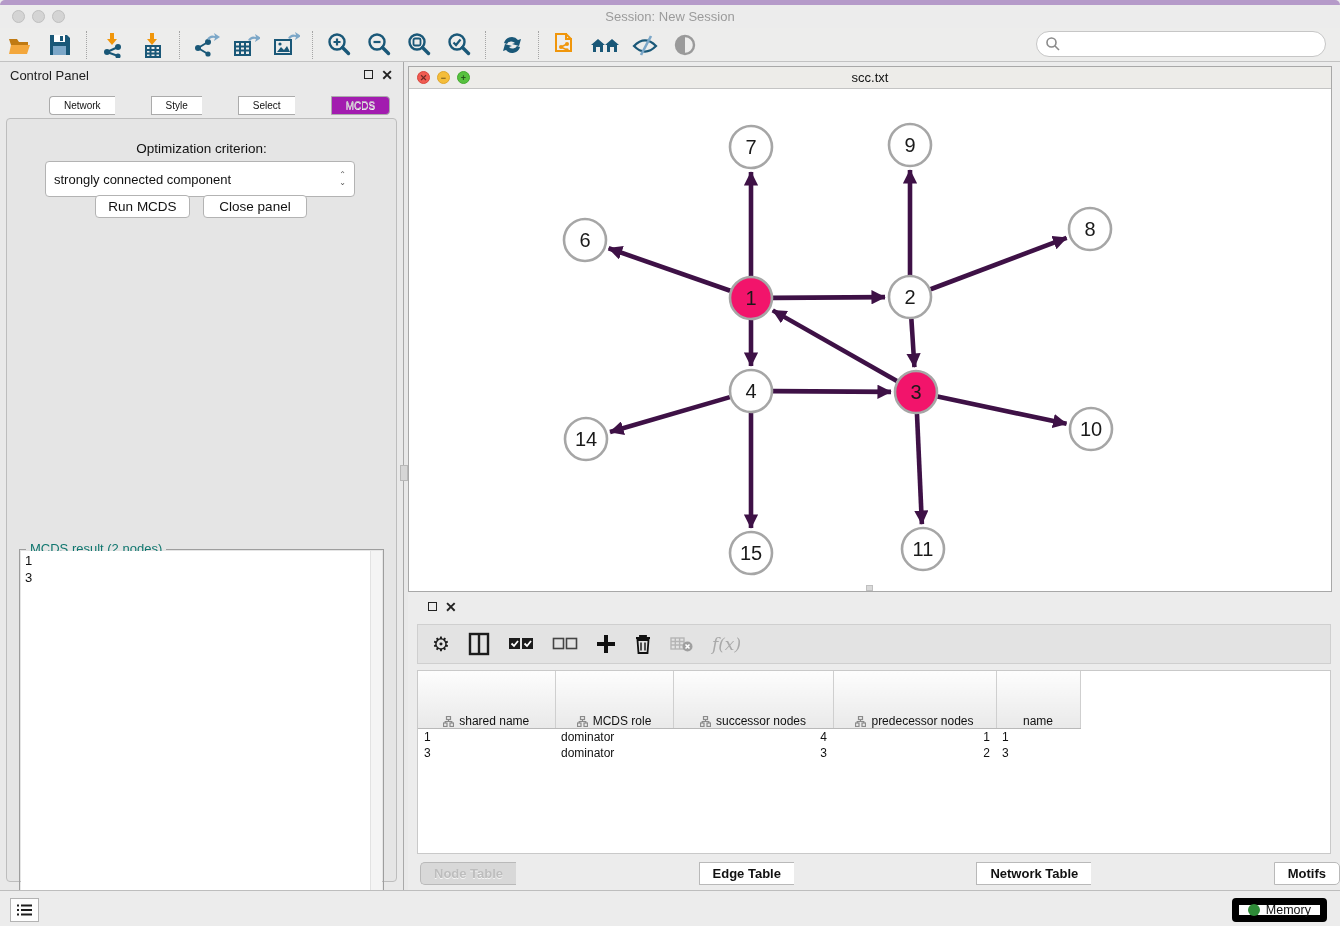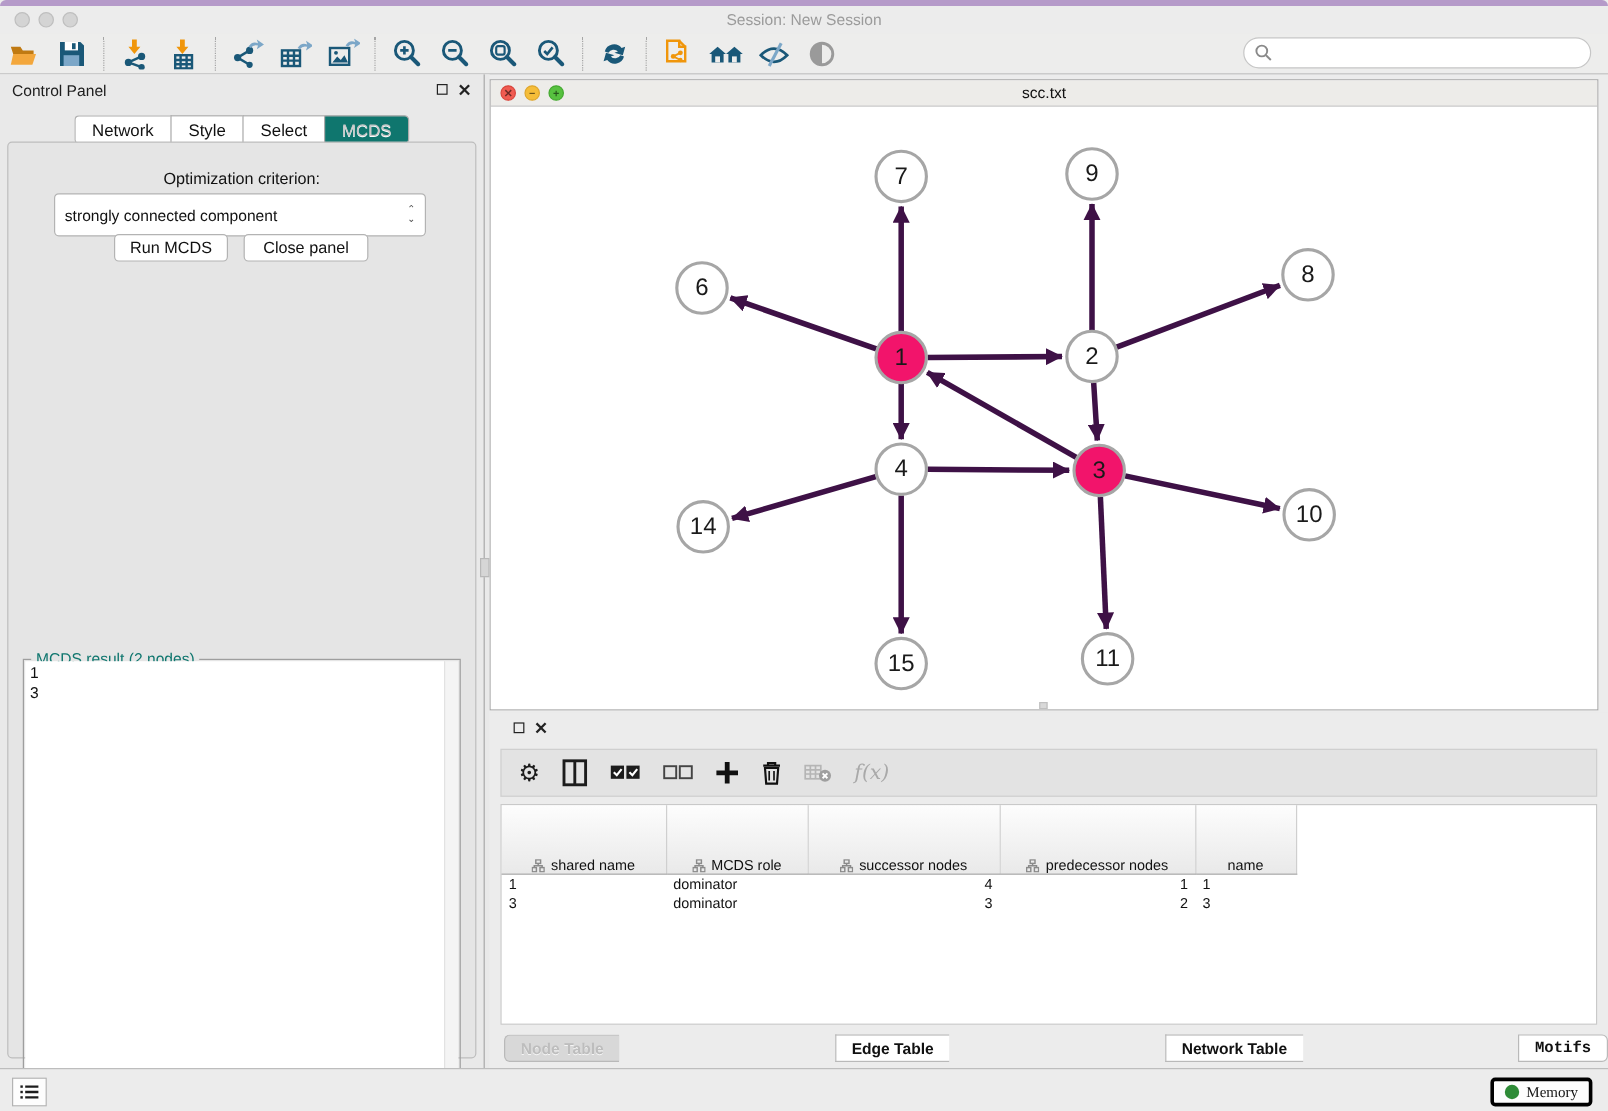--- a/index.html
+++ b/index.html
@@ -28,24 +28,24 @@
   #search-wrap input { border:none; outline:none; flex:1; font-size:13px; background:transparent; height:22px; }
 
   
   #control-panel { left:0; top:62px; width:403px; height:828px; background:#e9e9e9; }
   .panel-head { height:26px; display:flex; align-items:center; padding:0 10px; }
   .panel-head .ph-title { font-size:13px; color:#1d1d1d; flex:1; }
   .ph-btn { font-size:12px; color:#222; margin-left:8px; line-height:1; cursor:default; }
   .float-box { width:9px; height:9px; border:1.5px solid #222; display:inline-block; }
 
   #cp-tabs { position:absolute; left:0; top:34px; width:403px; display:flex; justify-content:center; }
-  .cp-tab { font-size:14px; padding:3px 14px; background:#fff; border:1px solid #ababab; border-right:none; color:#111; }
+  .cp-tab { font-size:10px; padding:3px 14px; background:#fff; border:1px solid #ababab; border-right:none; color:#111;margin-left:36px; }
   .cp-tab:first-child { border-radius:4px 0 0 4px; }
   .cp-tab:last-child { border-radius:0 4px 4px 0; border-right:1px solid #ababab; }
-  .cp-tab.sel { background:#0f766e; color:#c6c6c6; text-shadow:0 1px 0 #fff; }
+  .cp-tab.sel { background:#a21caf; color:#c6c6c6; text-shadow:0 1px 0 #fff; }
 
   #cp-inner { position:absolute; left:6px; top:56px; width:391px; height:764px;
      background:#e5e5e5; border:1px solid #bdbdbd; border-radius:4px; }
   #opt-label { width:100%; text-align:center; top:22px; font-size:13.5px; color:#111; }
   #criterion { left:38px; top:42px; width:310px; height:36px; background:#fff; border:1px solid #b3b3b3;
       border-radius:4px; font-size:13px; display:flex; align-items:center; padding:12px 8px; color:#111;}
   #criterion .stepper { margin-left:auto; font-size:8px; color:#555; line-height:1; text-align:center; }
   .cp-btn { height:23px; background:#fff; border:1px solid #b3b3b3; border-radius:4px; font-size:13.5px;
       display:flex; align-items:center; justify-content:center; color:#111; }
   #run-btn { left:88px; top:76px; width:95px; }
@@ -85,29 +85,29 @@
   th { background:linear-gradient(#fdfdfd,#e9e9e9); border-right:1px solid #cfcfcf; border-bottom:1px solid #b9b9b9;
       font-size:12px; font-weight:normal; color:#111; height:19px; padding:0 4px; white-space:nowrap; overflow:hidden;}
   th .th-inner { display:flex; align-items:center; justify-content:center; gap:5px;margin-top:43px; }
   td { font-size:12px; color:#111; height:16px; padding:0 6px; white-space:nowrap; overflow:hidden; }
   td.r { text-align:right; } td.l { text-align:left; }
 
   #tp-tabs { left:12px; right:0; top:268px; display:flex; justify-content:space-between; }
   .tp-tab { font-size:13px; font-weight:bold; padding:3px 13px; background:#fff; border:1px solid #b9b9b9;
       border-right:none; color:#111; }
   .tp-tab:first-child { border-radius:5px 0 0 5px; }
-  .tp-tab:last-child { border-radius:0 5px 5px 0; border-right:1px solid #b9b9b9;font-family:Liberation Mono, monospace; }
+  .tp-tab:last-child { border-radius:0 5px 5px 0; border-right:1px solid #b9b9b9; }
   .tp-tab.sel { background:#d8d8d8; color:#bdbdbd; text-shadow:0 1px 0 #f5f5f5; }
 
   
   #statusbar { left:0; top:890px; width:1340px; height:36px; background:#ececec; border-top:1px solid #bdbdbd; }
   #list-btn { left:10px; top:7px; width:29px; height:24px; background:#fdfdfd; border:1px solid #b3b3b3;
       display:flex; align-items:center; justify-content:center; }
-  #memory-btn { right:13px; top:7px; height:24px; background:#fdfdfd; border:3px solid #000000; border-radius:4px;
-      display:flex; align-items:center; padding:0 9px; gap:6px; font-size:12.5px; color:#111;font-family:Liberation Serif, serif; }
+  #memory-btn { right:13px; top:7px; height:24px; background:#fdfdfd; border:7px solid #000000; border-radius:4px;
+      display:flex; align-items:center; padding:0 9px; gap:6px; font-size:12.5px; color:#111; }
   #memory-dot { width:12px; height:12px; border-radius:50%; background:#2e8b37; }
 </style>
 </head>
 <body>
 
 <div id="purple-strip" class="abs"></div>
 <div id="titlebar" class="abs">
   <span class="traffic" style="left:12px"></span>
   <span class="traffic" style="left:32px"></span>
   <span class="traffic" style="left:52px"></span>

